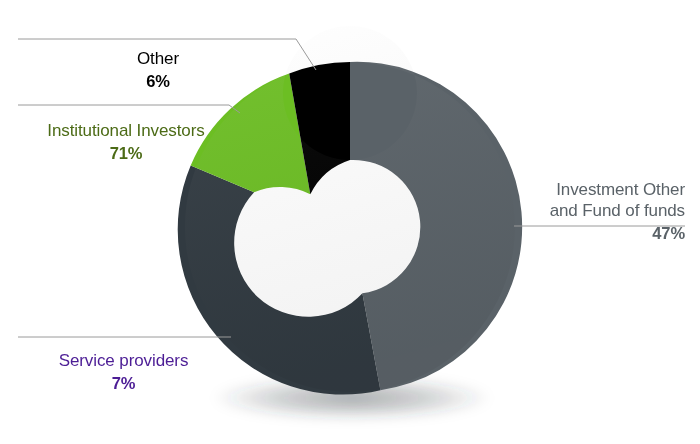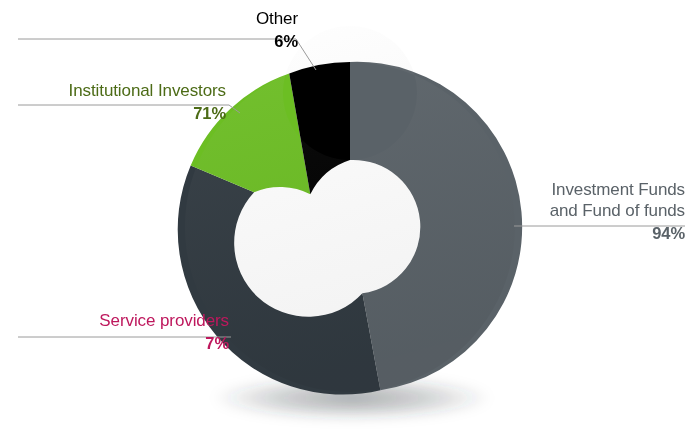--- a/index.html
+++ b/index.html
@@ -43,41 +43,41 @@
     white-space: pre-line;
     letter-spacing: -0.1px;
   }
   .callout .cl-pct {
     font-size: 16.5px;
     font-weight: 700;
     line-height: 21px;
     letter-spacing: -0.1px;
     padding-top: 2px;
   }
-  .callout.left  { text-align: right; }
+  .callout.left  { text-align: center; margin-top: 40px; }
   .callout.right { text-align: right; }
 
   
   #callout-other {
     left: 18px;
     top: 8px;
     width: 280px;
     color: #000000;
   }
   #callout-institutional {
-    left: 14px;
+    left: 20px;
     top: 80px;
     width: 212px;
     color: #4c6b16;
   }
   #callout-service {
     left: 18px;
     top: 310px;
     width: 211px;
-    color: #be185d;
+    color: #4c1d95;
   }
   #callout-investment {
     left: 514px;
     top: 179px;
     width: 171px;
     color: #5a6268;
   }
 </style>
 </head>
 <body>
@@ -149,18 +149,18 @@
     <div class="cl-name">Institutional Investors</div>
     <div class="cl-pct">71%</div>
   </div>
 
   <div class="callout left" id="callout-service">
     <div class="cl-name">Service providers</div>
     <div class="cl-pct">7%</div>
   </div>
 
   <div class="callout right" id="callout-investment">
-    <div class="cl-name">Investment Funds
+    <div class="cl-name">Investment Other
 and Fund of funds</div>
-    <div class="cl-pct">94%</div>
+    <div class="cl-pct">47%</div>
   </div>
 
 </div>
 
 </body></html>

